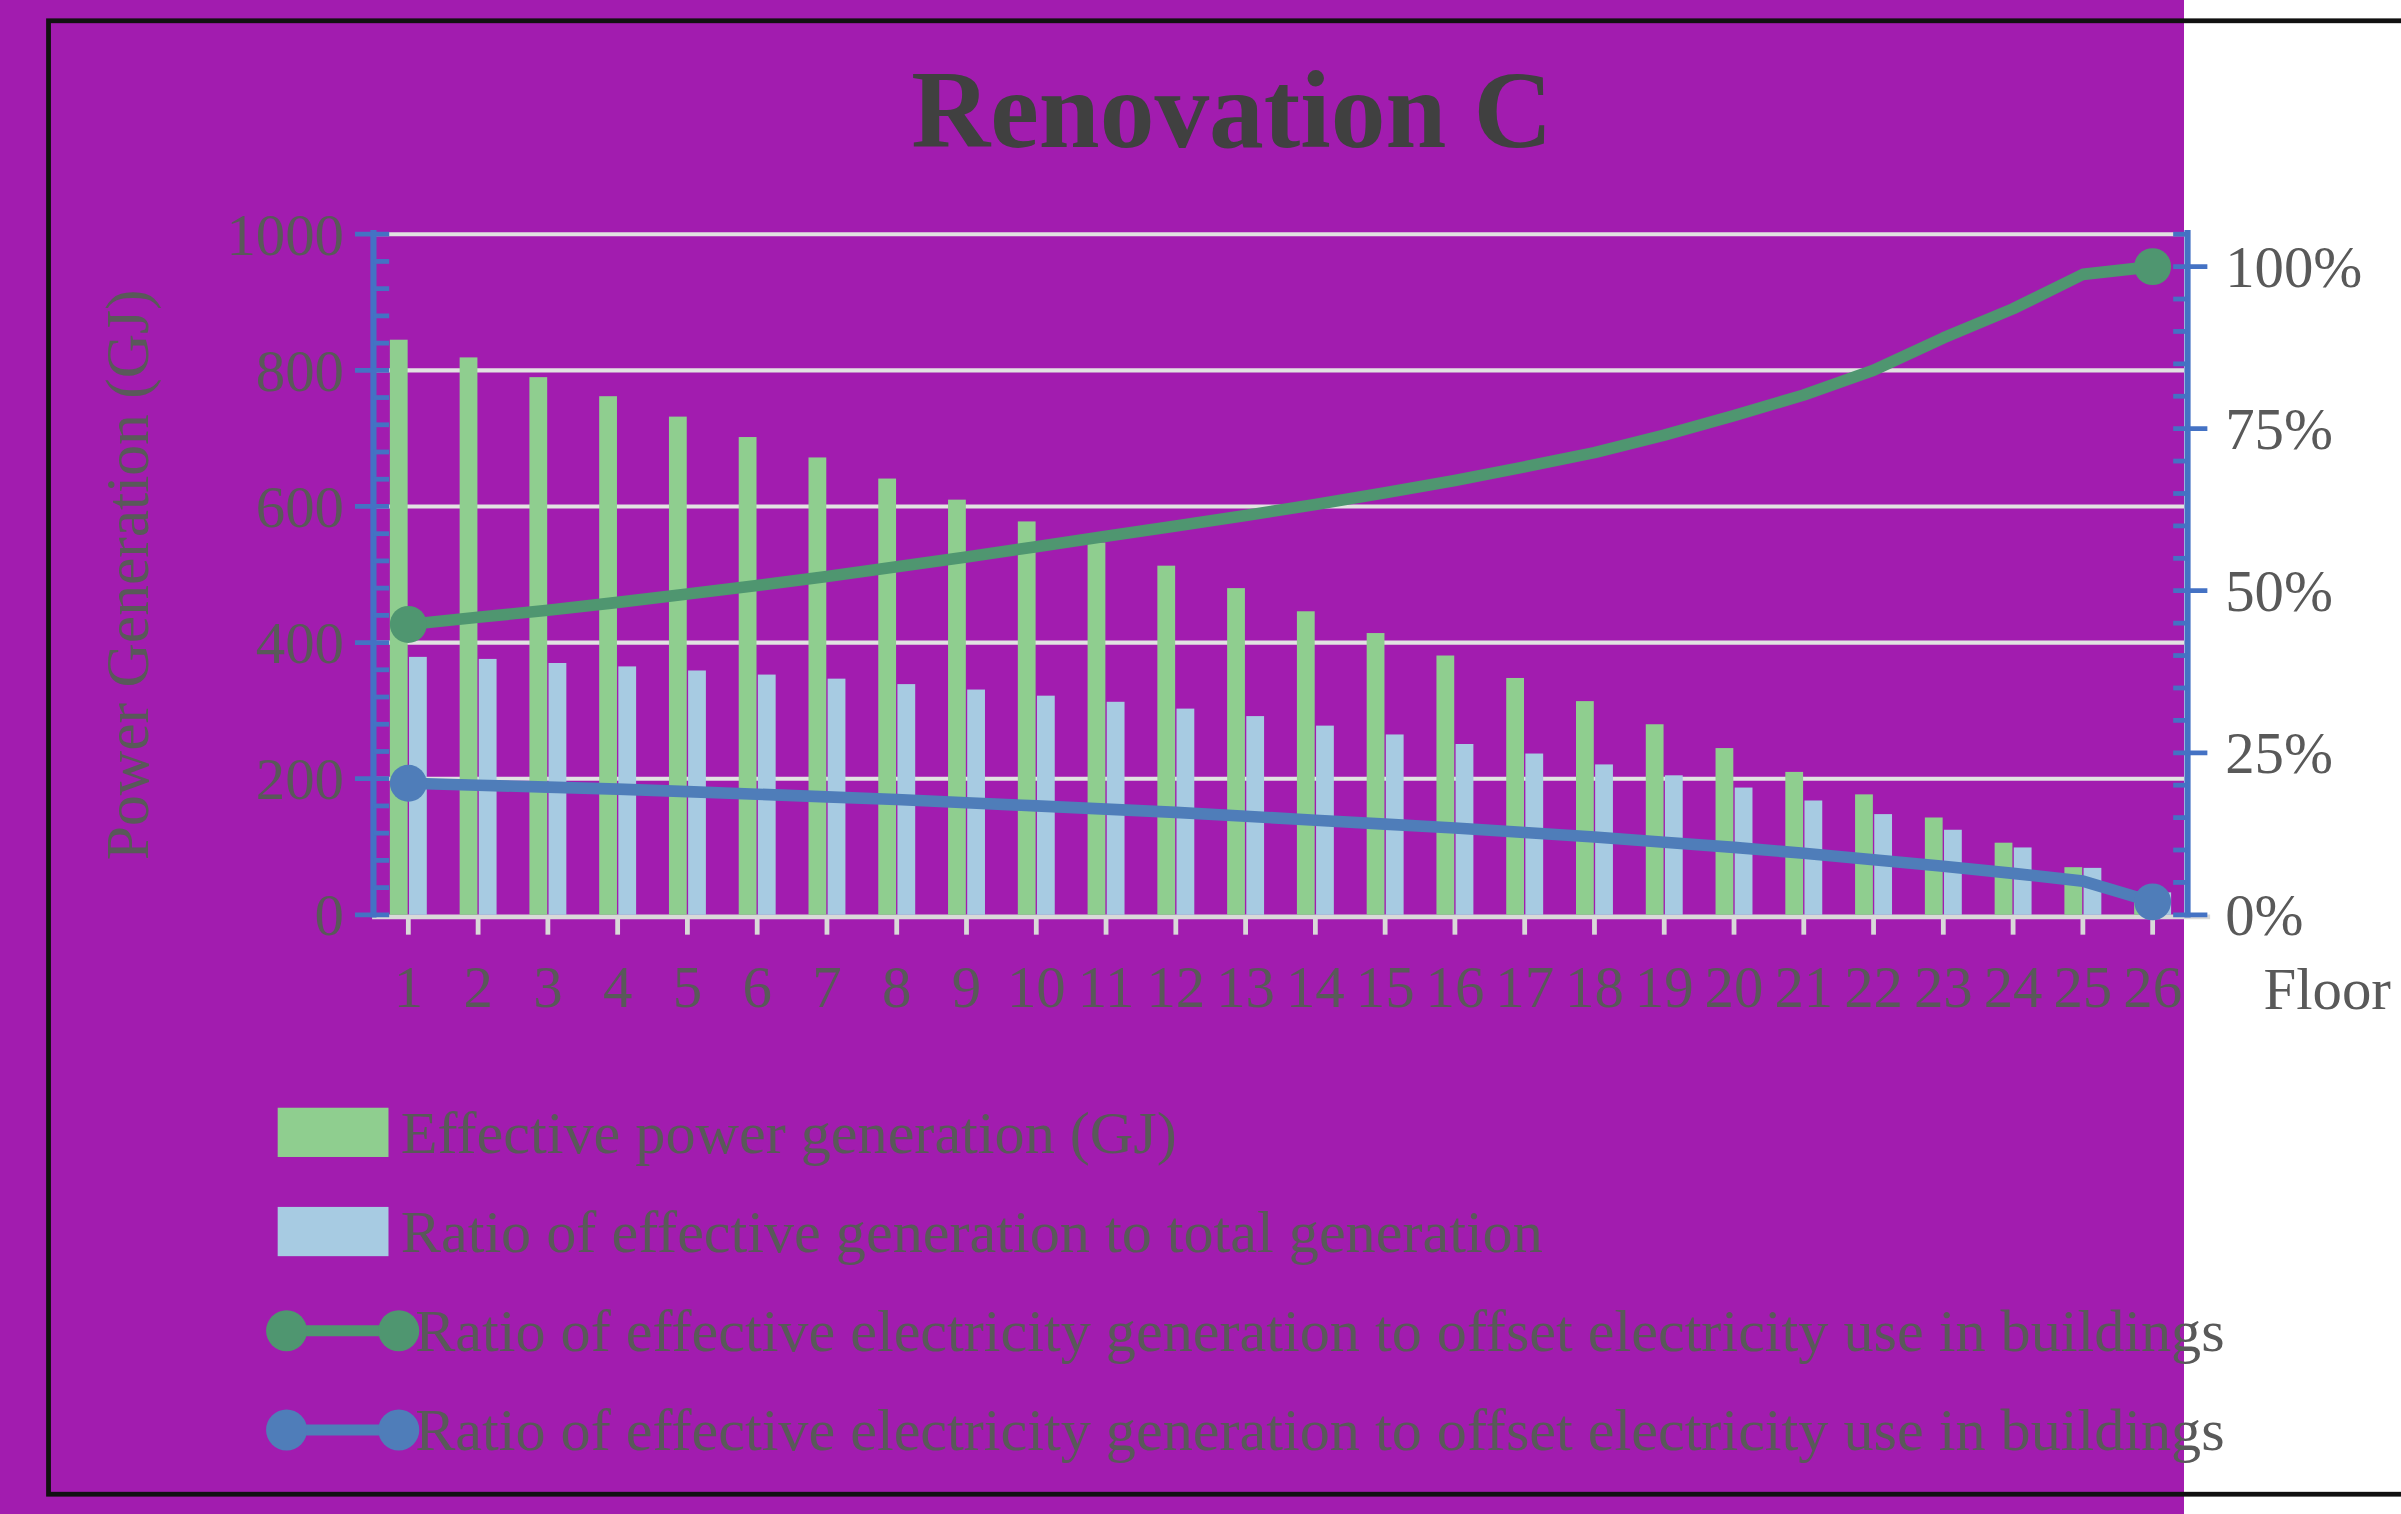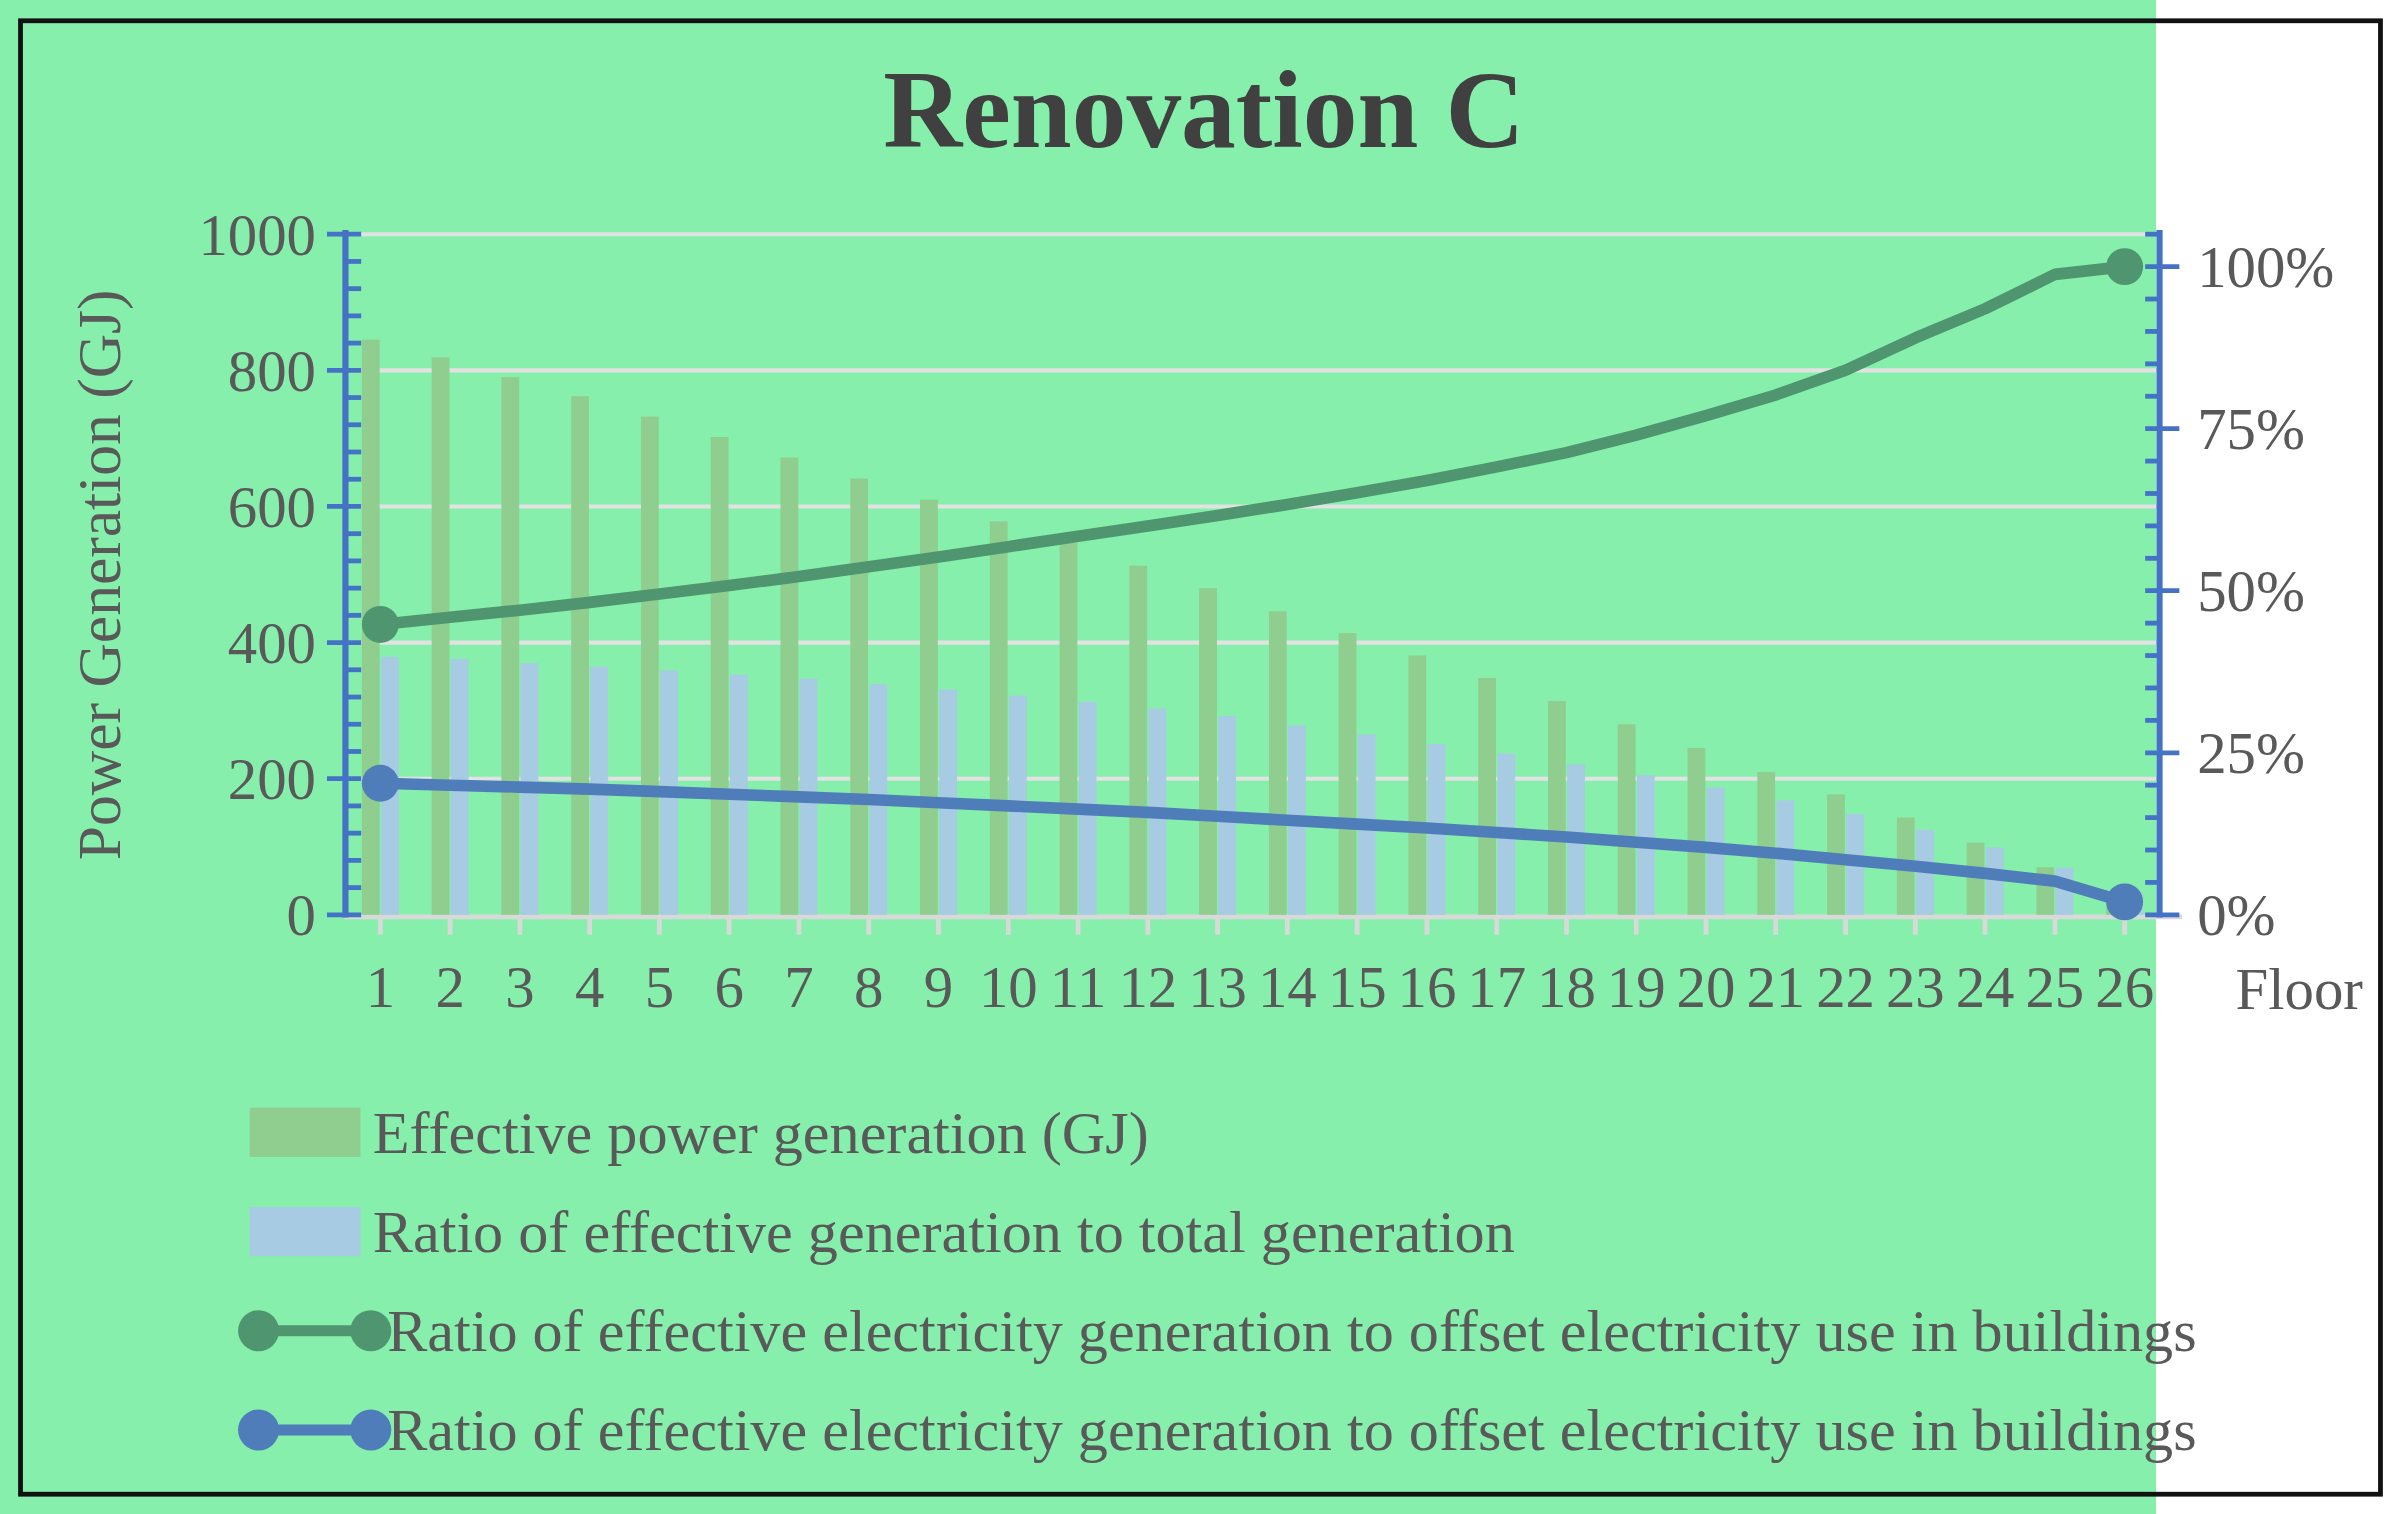--- a/index.html
+++ b/index.html
@@ -1,17 +1,17 @@
 <!DOCTYPE html>
 <html style="font-size:11px"><head>
 <meta charset="utf-8">
 <style>
   html,body{margin:0;padding:0;background:#ffffff;}
   body{width:2401px;height:1515px;font-family:"Liberation Serif","DejaVu Serif",serif;}
-  #figure{position:relative;width:2156px;height:1515px;background:#86efac;}
+  #figure{position:relative;width:2156px;height:1515px;background:#a21caf;padding-left:28px;}
   svg{display:block;width:2401px;height:1515px;}
   text{fill:#595959;}
   .title{fill:#404040;font-weight:bold;font-size:160px;}
   .ticklbl{font-size:86px;}
   .xlbl{font-size:86px;}
   .axtitle{font-size:90px;}
   .floorlbl{font-size:86px;}
   .leglbl{font-size:88px;}
 </style>
 </head>

